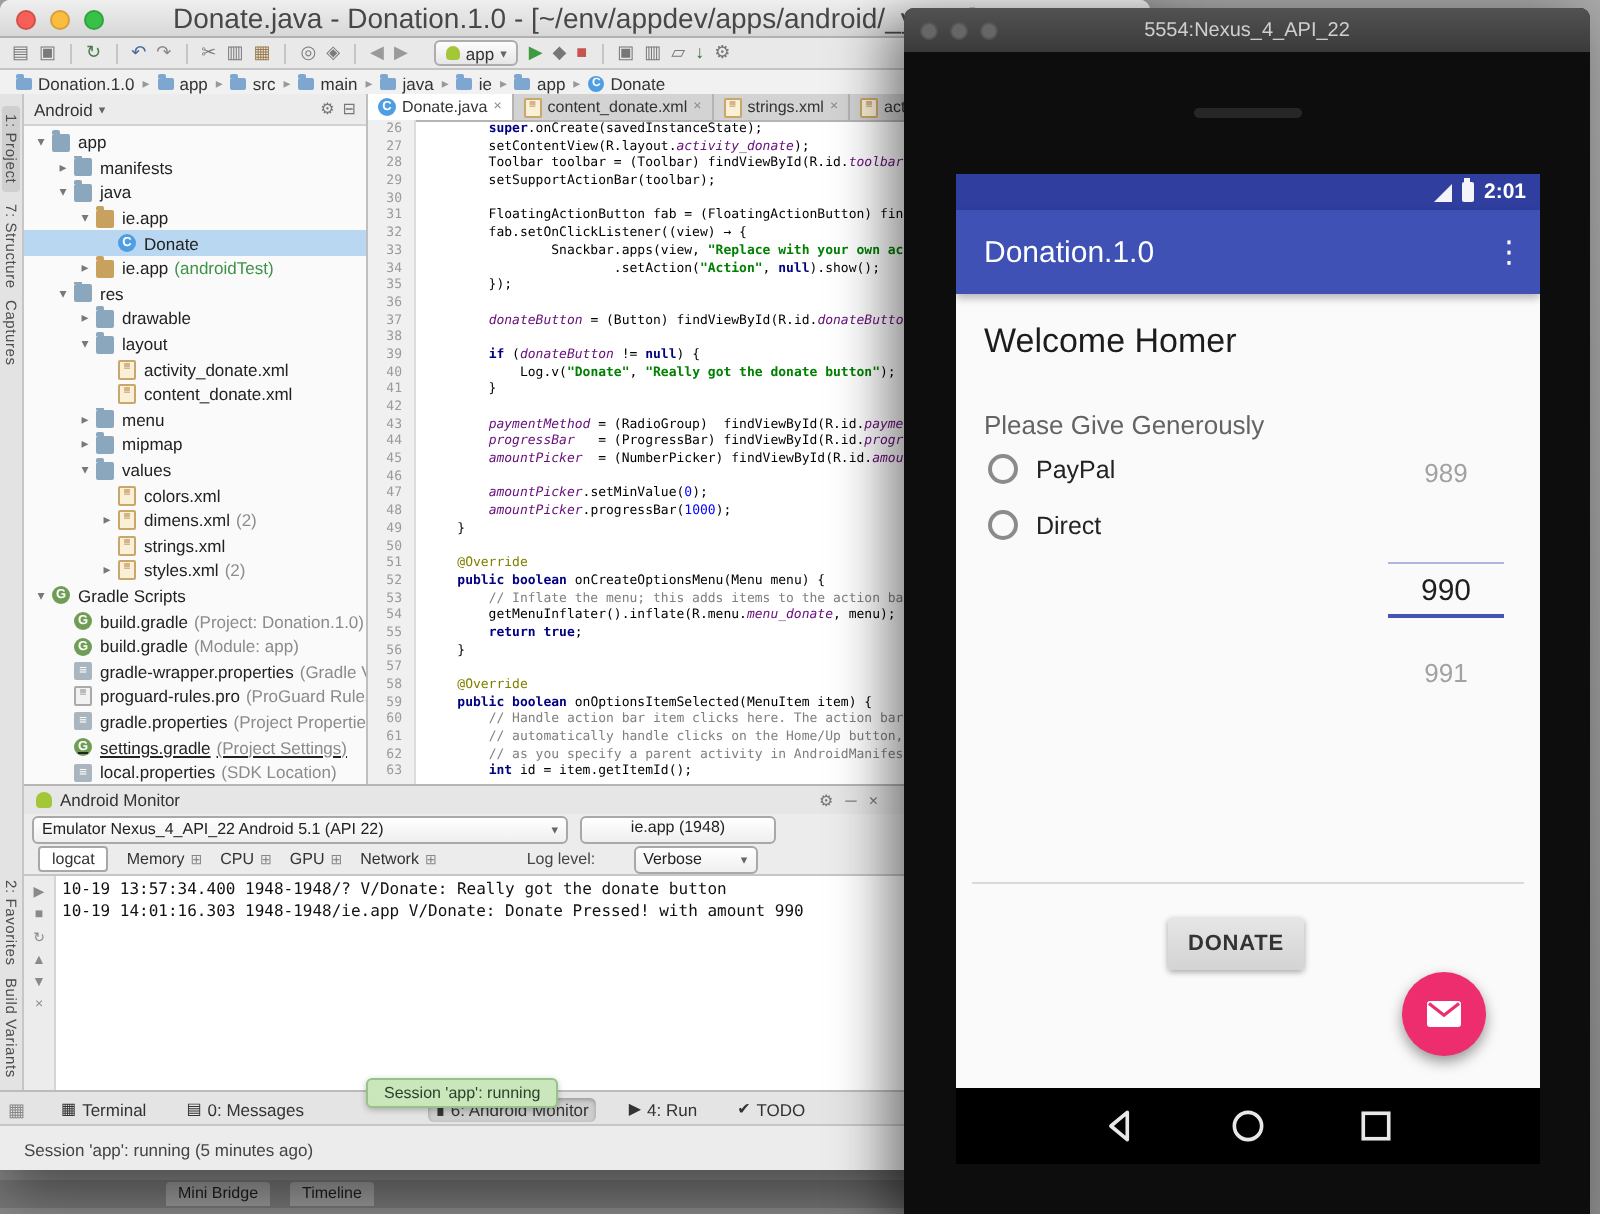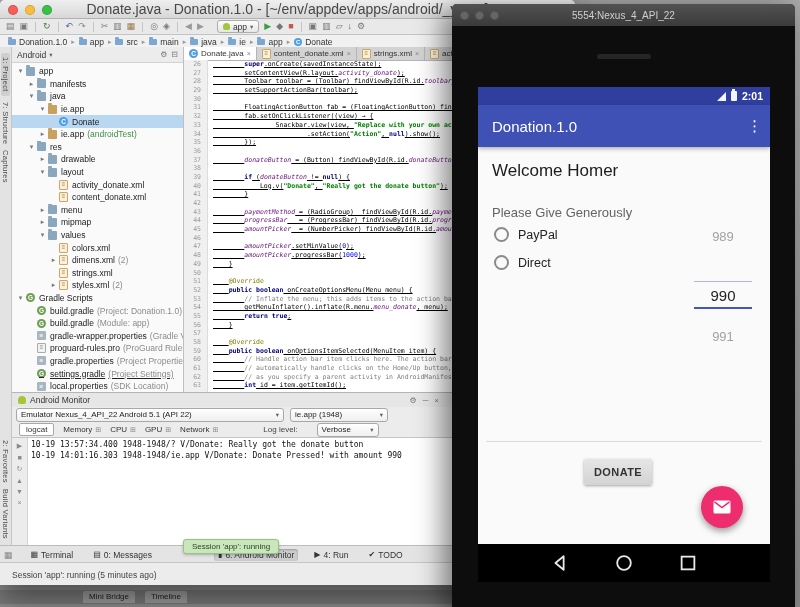--- a/index.html
+++ b/index.html
@@ -93,34 +93,34 @@
   .gutter-bg{position:absolute;top:0;left:0;width:23px;height:100%;background:#f0f0f0;border-right:1px solid #dcdcdc;}
   .code-line{display:flex;height:8.7px;line-height:8.7px;position:relative;}
   .gutter-num{width:17px;padding-right:7px;text-align:right;color:#9b9b9b;font-size:6.5px;flex:none;}
   .code-text{white-space:pre;padding-left:5px;color:#000;}
   .tk-k{color:#000080;font-weight:bold;}
   .tk-s{color:#008000;font-weight:bold;}
   .tk-f{color:#660e7a;font-style:italic;}
   .tk-n{color:#0000ff;}
   .tk-c{color:#808080;}
   .tk-a{color:#808000;}
-  .tk-d{color:#000;text-decoration:underline;}
+  .tk-d{color:#000;}
 
   
   .mon-header{position:absolute;left:12px;right:0;top:392px;height:14px;background:#e6e6e6;
               border-top:1px solid #b5b5b5;border-bottom:1px solid #d0d0d0;display:flex;align-items:center;
               gap:4px;padding:0 6px;font-size:8.5px;color:#333;}
   .mh-icons{margin-left:auto;display:flex;gap:6px;font-size:8px;color:#777;padding-right:130px;}
   .mon-device-row{position:absolute;left:12px;right:0;top:407px;height:15px;background:#ececec;
                   display:flex;align-items:center;gap:6px;padding:0 4px;}
   .combo{display:flex;align-items:center;justify-content:space-between;background:linear-gradient(#fff,#efefef);
          border:1px solid #a8a8a8;border-radius:3px;height:12px;font-size:8px;color:#222;padding:0 4px;gap:4px;
          white-space:nowrap;overflow:hidden;}
   #combo-device{width:258px;}
-  #combo-process{width:88px;}
+  #combo-process{width:88px;flex-direction:column;}
   #combo-loglevel{width:52px;flex:none;}
   .logcat-tabs{position:absolute;left:12px;right:0;top:423px;height:13px;background:#ececec;
                display:flex;align-items:center;gap:19px;padding:0 7px;font-size:8px;color:#333;}
   .lc-tab{display:flex;align-items:center;gap:3px;}
   .lc-tab.active{background:#fff;border:1px solid #a8a8a8;border-radius:2px;padding:0 6px;height:11px;}
   .lc-exp{color:#888;font-size:7px;}
   .loglevel-label{margin-left:26px;color:#444;}
   .log-body{position:absolute;left:12px;right:0;top:437px;height:108px;background:#fff;border-top:1px solid #c6c6c6;}
   .log-strip{position:absolute;left:0;top:0;bottom:0;width:15px;background:#ececec;border-right:1px solid #d5d5d5;
              display:flex;flex-direction:column;align-items:center;gap:4px;padding-top:4px;font-size:7px;color:#8a8a8a;}
@@ -502,21 +502,21 @@
             <div class="code-line">
               <span class="gutter-num">31</span>
               <span class="code-text"><span class="tk-d">        FloatingActionButton fab = (FloatingActionButton) findViewById(R.id.</span><span class="tk-f">fab</span><span class="tk-d">);</span></span>
             </div>
             <div class="code-line">
               <span class="gutter-num">32</span>
               <span class="code-text"><span class="tk-d">        fab.setOnClickListener((view) → {</span></span>
             </div>
             <div class="code-line">
               <span class="gutter-num">33</span>
-              <span class="code-text"><span class="tk-d">                Snackbar.view(view, </span><span class="tk-s">"Replace with your own action"</span><span class="tk-d">, Snackbar.LENGTH_LONG)</span></span>
+              <span class="code-text"><span class="tk-d">                Snackbar.apps(view, </span><span class="tk-s">"Replace with your own action"</span><span class="tk-d">, Snackbar.LENGTH_LONG)</span></span>
             </div>
             <div class="code-line">
               <span class="gutter-num">34</span>
               <span class="code-text"><span class="tk-d">                        .setAction(</span><span class="tk-s">"Action"</span><span class="tk-d">, </span><span class="tk-k">null</span><span class="tk-d">).show();</span></span>
             </div>
             <div class="code-line">
               <span class="gutter-num">35</span>
               <span class="code-text"><span class="tk-d">        });</span></span>
             </div>
             <div class="code-line">

